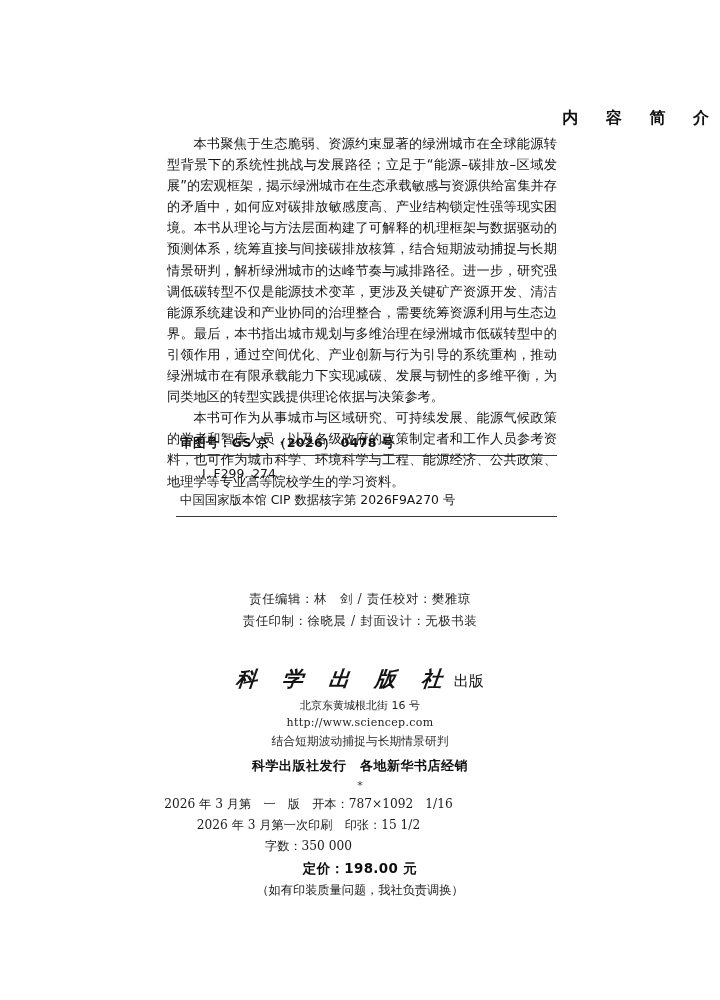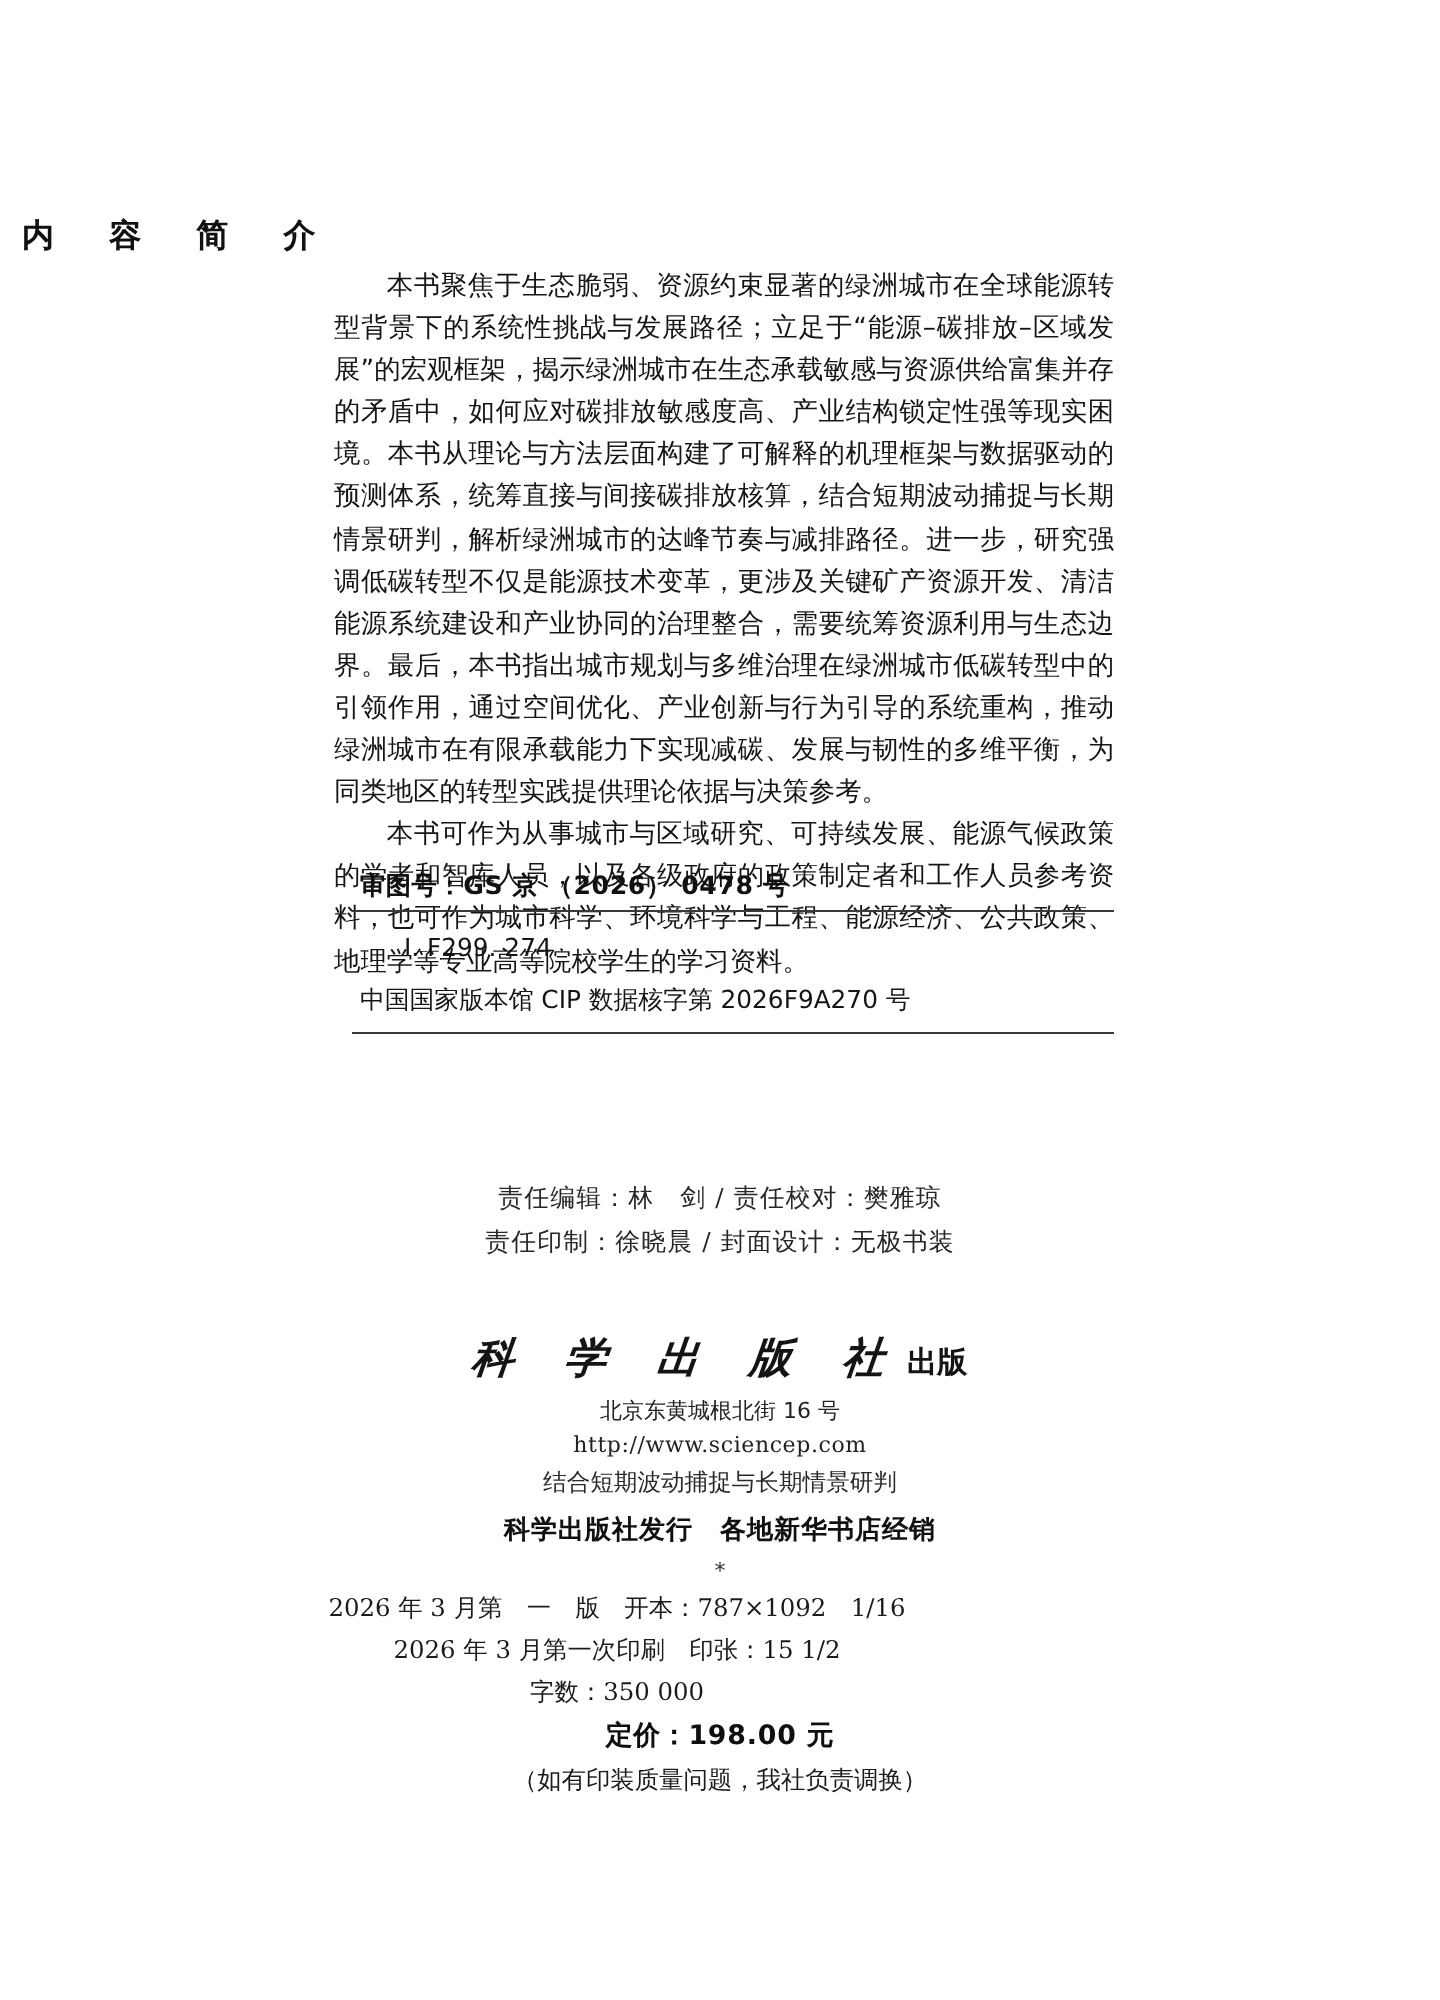--- a/index.html
+++ b/index.html
@@ -21,21 +21,21 @@
     left: 0; top: 0;
     width: 720px;
     height: 1000px;
   }
 
   
   .intro-title {
     position: absolute;
     left: 0; top: 108px;
     width: 720px;
-    text-align: left;
+    text-align: right;
     font-family: "DejaVu Sans", "Liberation Sans", sans-serif;
     font-weight: bold;
     font-size: 16px;
     letter-spacing: 11px;
     text-indent: 11px;
     color: #111;
   }
 
   .intro-body {
     position: absolute;
@@ -142,21 +142,21 @@
     font-weight: bold;
     font-style: italic;
     letter-spacing: 9px;
     color: #141414;
     display: inline-block;
     transform: skewX(-6deg);
   }
   .pub-suffix {
     font-family: "DejaVu Sans", "Liberation Sans", sans-serif;
     font-size: 15px;
-    font-weight: bold;
+    font-weight: normal;
     letter-spacing: 0;
     color: #141414;
     display: inline-block;
     transform: none;
     vertical-align: baseline;
     margin-left: 2px;
   }
   .pub-line {
     font-size: 11px;
     line-height: 17px;

